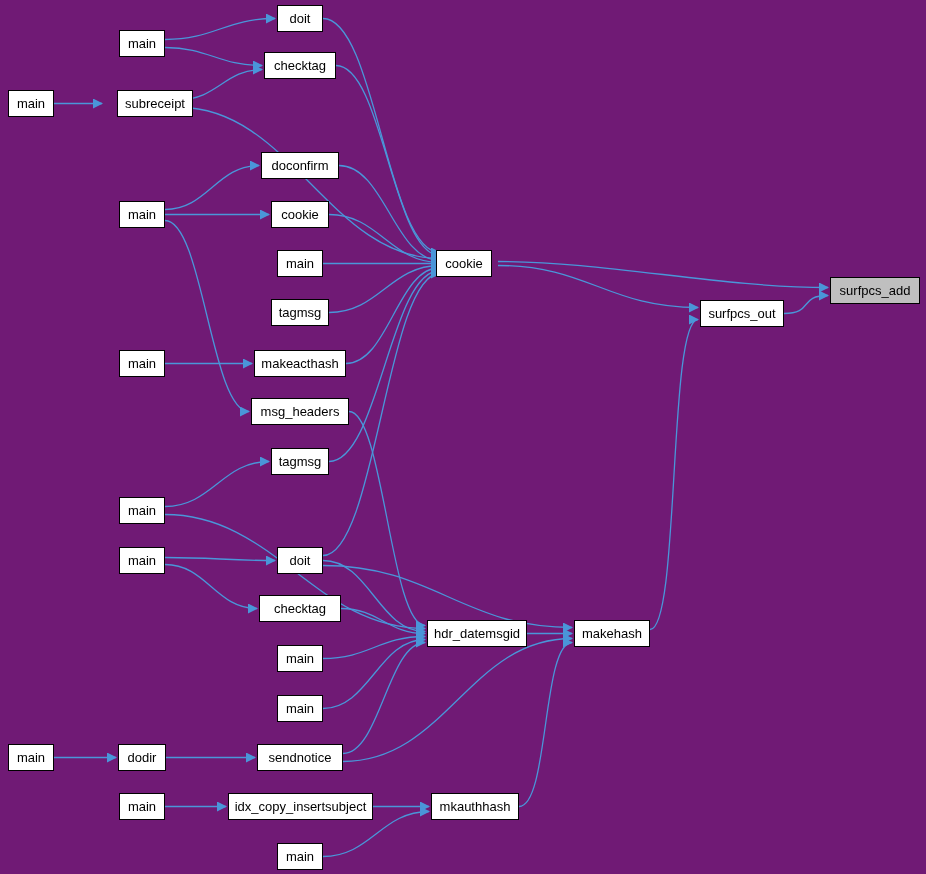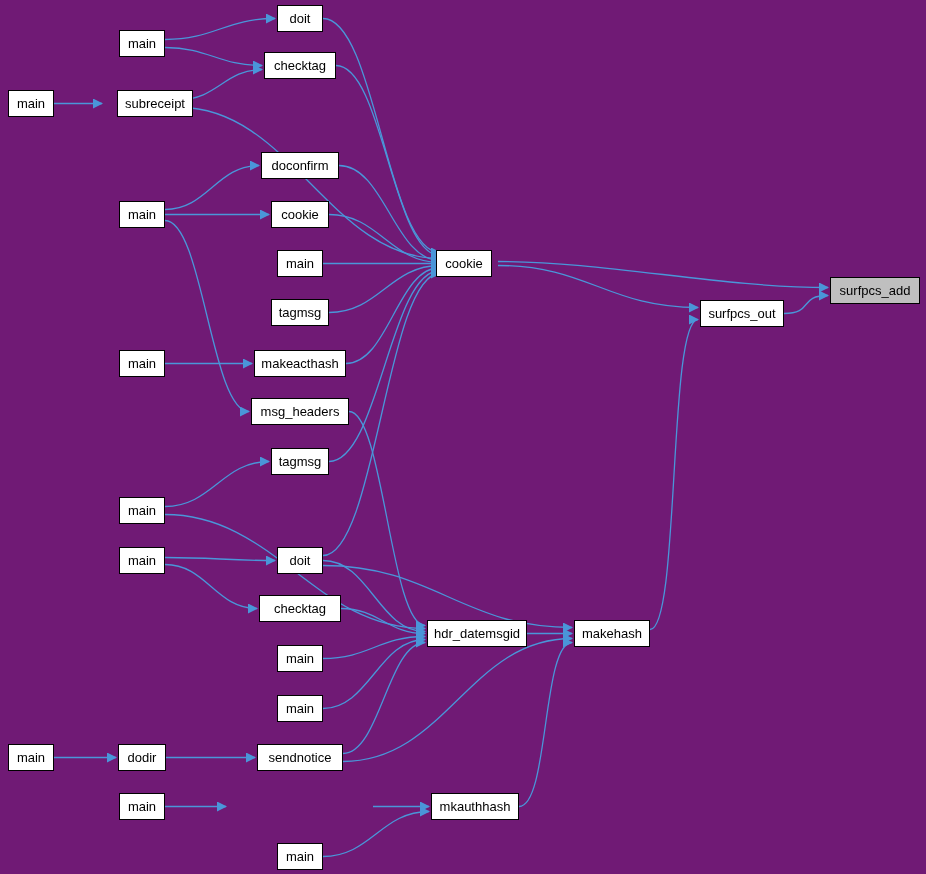--- a/index.html
+++ b/index.html
@@ -101,16 +101,17 @@
       <div class="node" style="left: 277px; top: 547px; width: 46px; height: 27px; background: rgb(255, 255, 255); border-color: rgb(0, 0, 0); color: rgb(0, 0, 0);">doit</div>
       <div class="node" style="left: 259px; top: 595px; width: 82px; height: 27px; background: rgb(255, 255, 255); border-color: rgb(0, 0, 0); color: rgb(0, 0, 0);">checktag</div>
       <div class="node" style="left: 427px; top: 620px; width: 100px; height: 27px; background: rgb(255, 255, 255); border-color: rgb(0, 0, 0); color: rgb(0, 0, 0);">hdr_datemsgid</div>
       <div class="node" style="left: 574px; top: 620px; width: 76px; height: 27px; background: rgb(255, 255, 255); border-color: rgb(0, 0, 0); color: rgb(0, 0, 0);">makehash</div>
       <div class="node" style="left: 277px; top: 645px; width: 46px; height: 27px; background: rgb(255, 255, 255); border-color: rgb(0, 0, 0); color: rgb(0, 0, 0);">main</div>
       <div class="node" style="left: 277px; top: 695px; width: 46px; height: 27px; background: rgb(255, 255, 255); border-color: rgb(0, 0, 0); color: rgb(0, 0, 0);">main</div>
       <div class="node" style="left: 8px; top: 744px; width: 46px; height: 27px; background: rgb(255, 255, 255); border-color: rgb(0, 0, 0); color: rgb(0, 0, 0);">main</div>
       <div class="node" style="left: 118px; top: 744px; width: 48px; height: 27px; background: rgb(255, 255, 255); border-color: rgb(0, 0, 0); color: rgb(0, 0, 0);">dodir</div>
       <div class="node" style="left: 257px; top: 744px; width: 86px; height: 27px; background: rgb(255, 255, 255); border-color: rgb(0, 0, 0); color: rgb(0, 0, 0);">sendnotice</div>
       <div class="node" style="left: 119px; top: 793px; width: 46px; height: 27px; background: rgb(255, 255, 255); border-color: rgb(0, 0, 0); color: rgb(0, 0, 0);">main</div>
+      <div class="node" style="left: 228px; top: 793px; width: 145px; height: 27px; background: rgb(255, 255, 255); border-color: rgb(0, 0, 0); color: rgb(0, 0, 0);">idx_copy_insertsubject</div>
       <div class="node" style="left: 431px; top: 793px; width: 88px; height: 27px; background: rgb(255, 255, 255); border-color: rgb(0, 0, 0); color: rgb(0, 0, 0);">mkauthhash</div>
       <div class="node" style="left: 277px; top: 843px; width: 46px; height: 27px; background: rgb(255, 255, 255); border-color: rgb(0, 0, 0); color: rgb(0, 0, 0);">main</div>
     </div>
 </div>
 
 </body></html>

